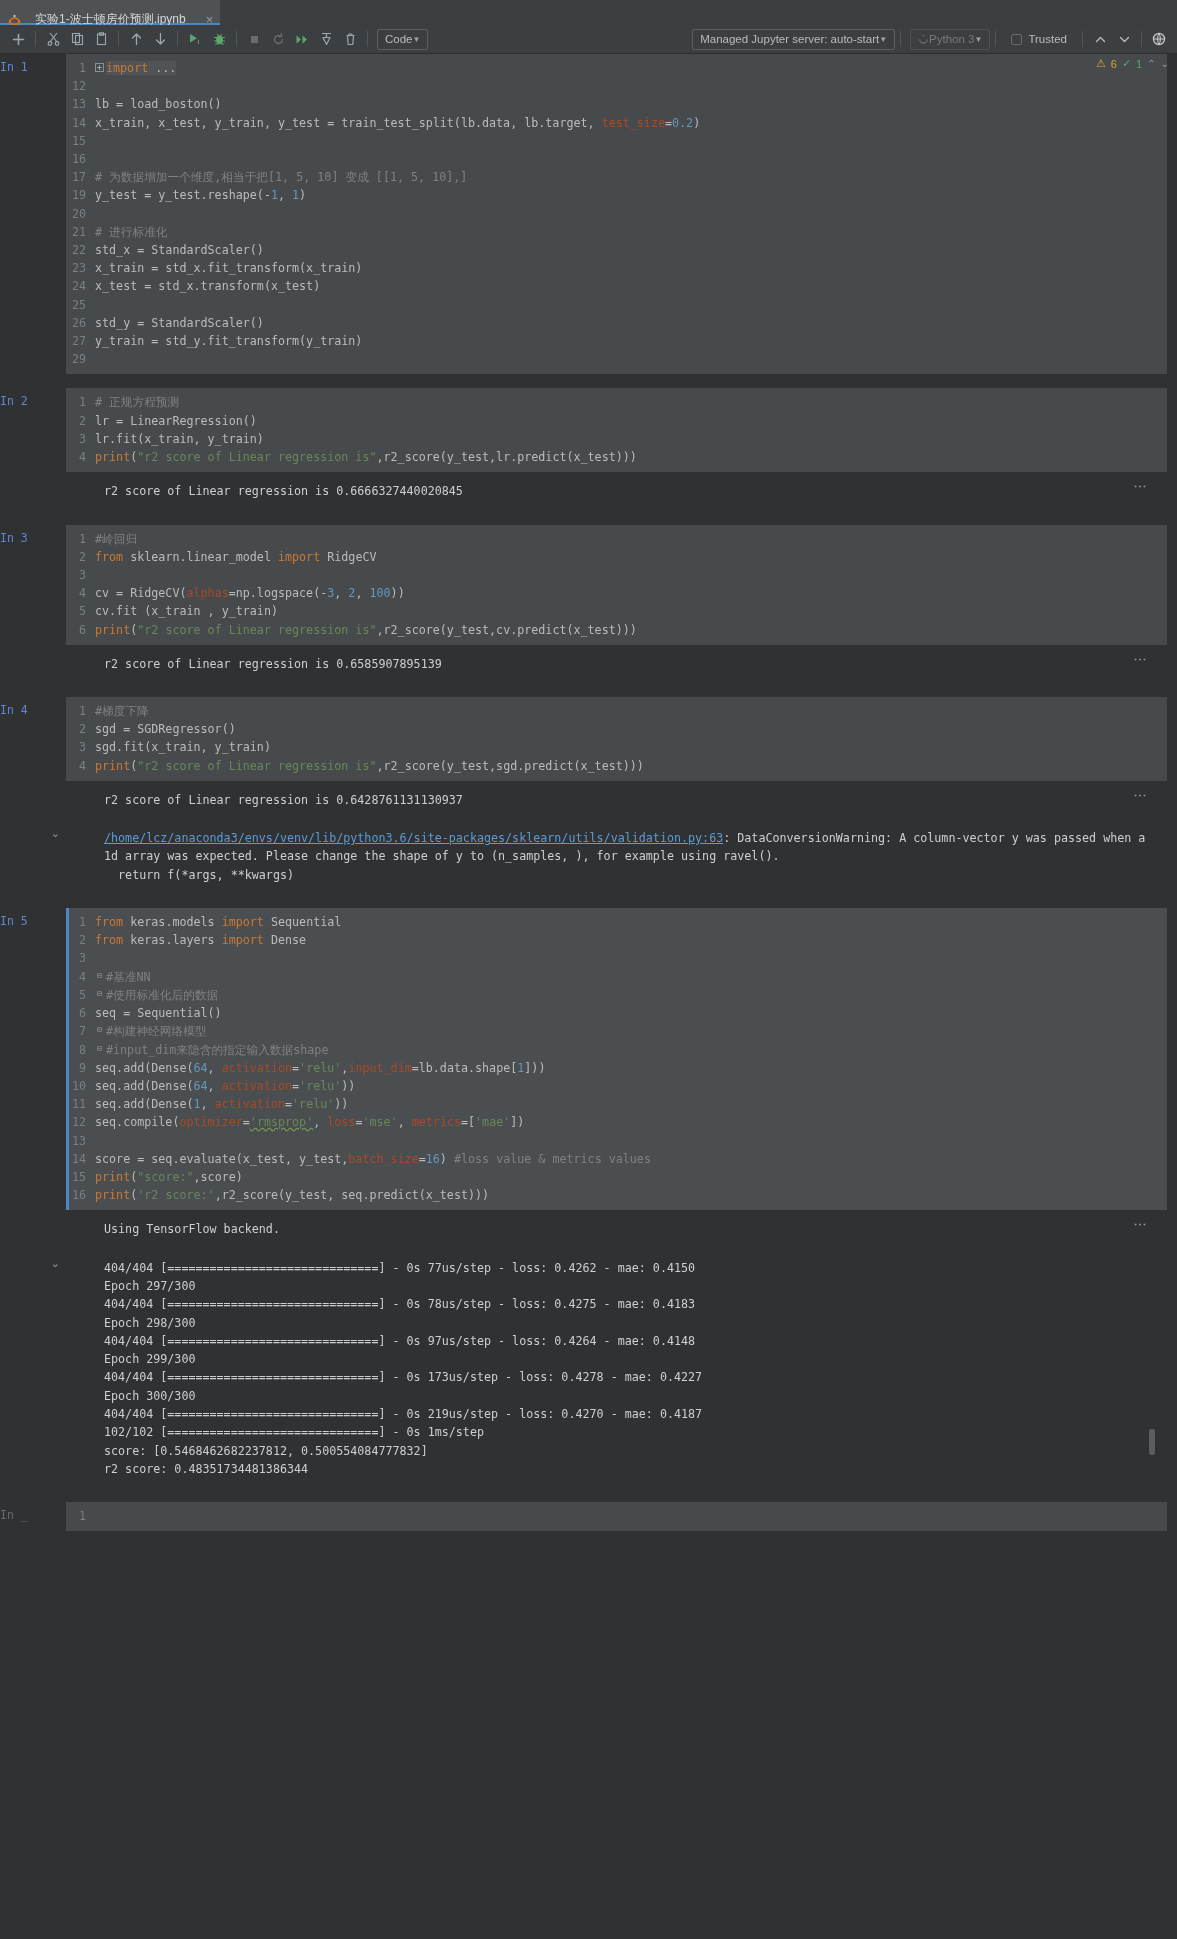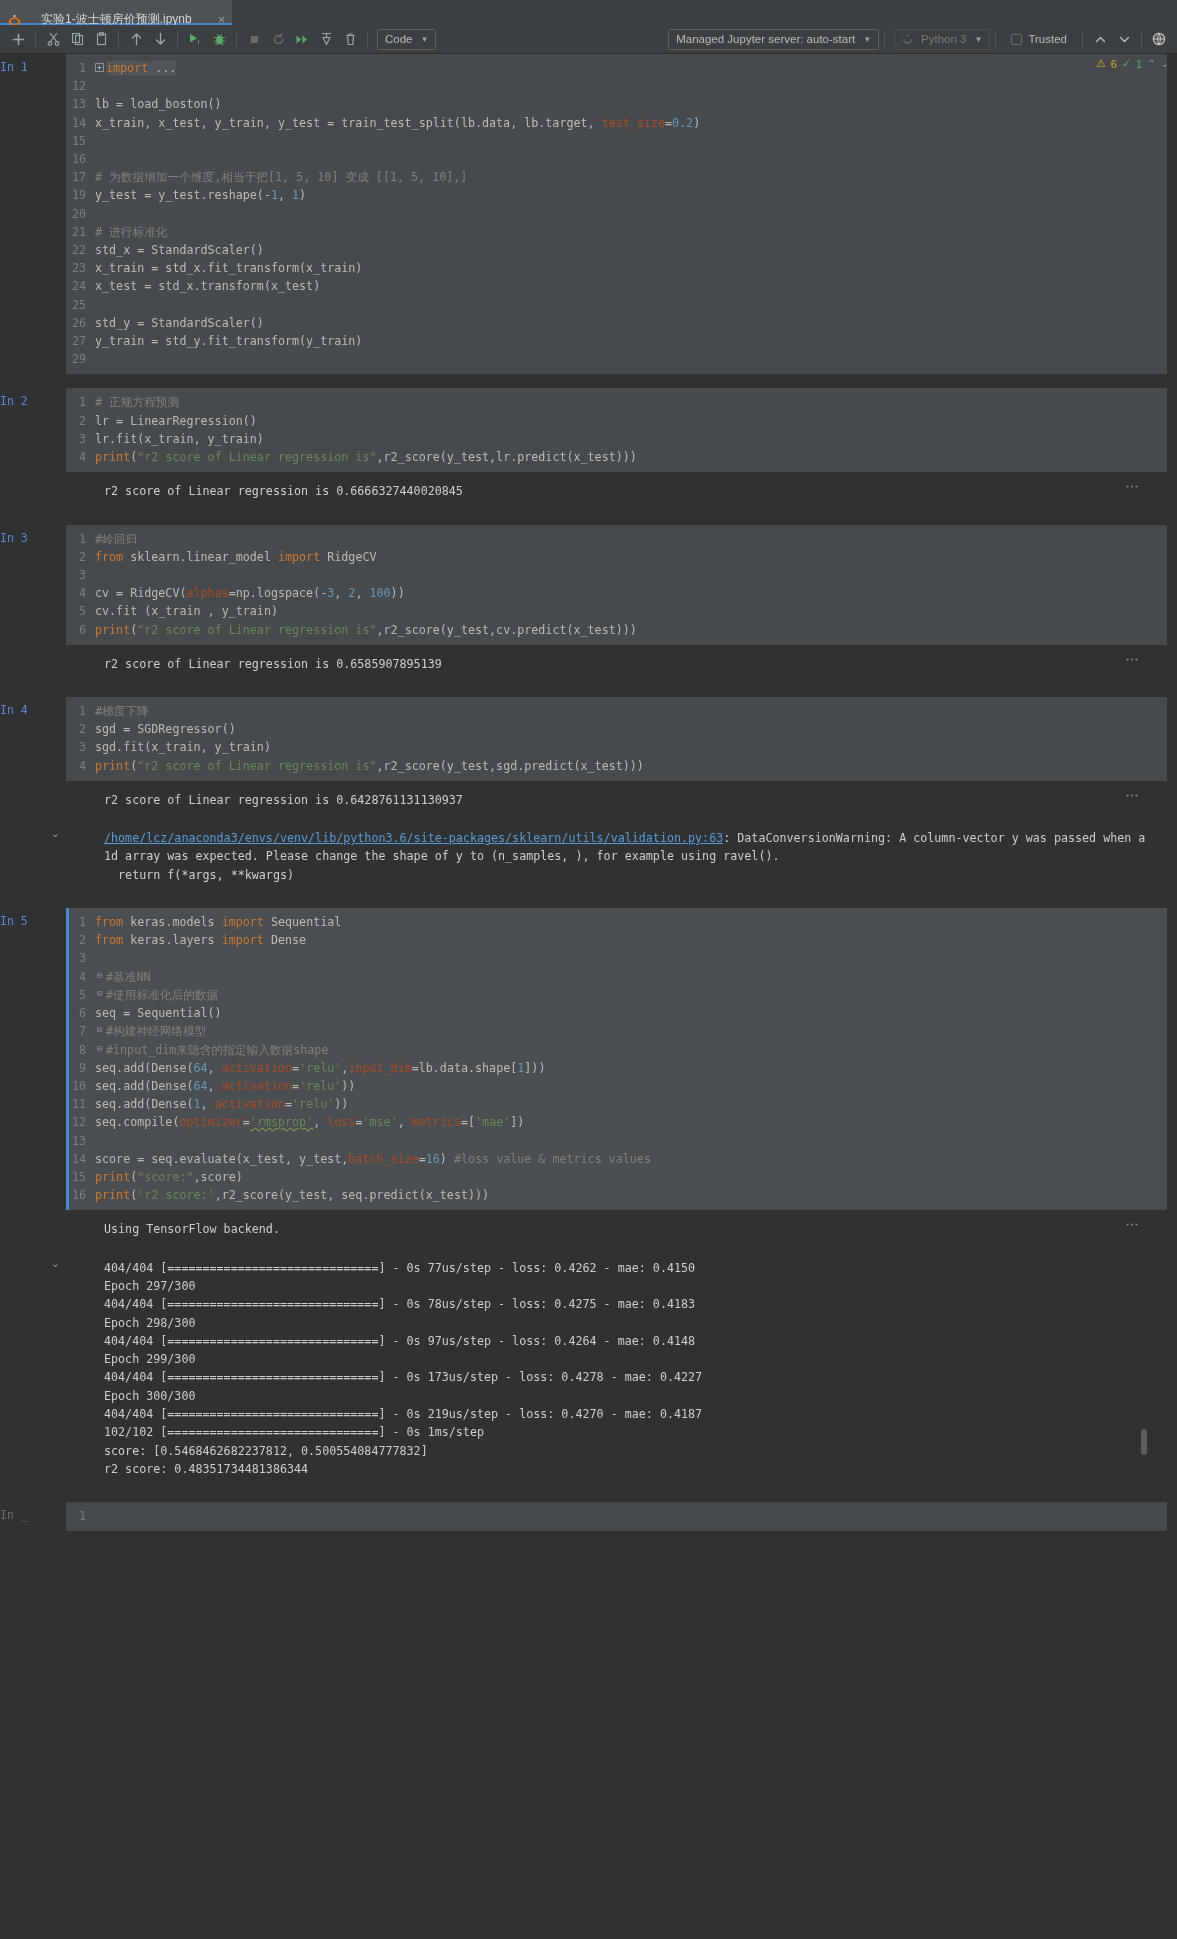--- a/index.html
+++ b/index.html
@@ -26,21 +26,21 @@
   }
   .tab {
     height: 25px;
     display: flex;
     align-items: center;
     padding: 16px 7px 0 8px;
     background: #4e5254;
     border-bottom: 2px solid #4a88c7;
     font-size: 12px;
     color: #d6d6d6;
-    gap: 20px;
+    gap: 14px;
     max-width: 420px;
   }
   .tab-icon { width: 13px; height: 13px; position: relative; display:inline-block; }
   .tab-close {
     color: #9a9a9a; font-size: 13px; margin-left: 6px; line-height: 1;
   }
   .tab-title { white-space: nowrap; }
 
   
   .toolbar {
@@ -64,21 +64,21 @@
   }
   .tb-select {
     height: 21px;
     border: 1px solid #5e6060;
     border-radius: 2px;
     background: #3c3f41;
     color: #bbbbbb;
     font-size: 11.5px;
     display: inline-flex; align-items: center;
     padding: 0 7px;
-    gap: 8px;
+    gap: 0;
     margin-left: 4px;
   }
   .tb-select.ghost { border-color: #4d4f50; color: #7a7a7a; }
   .caret { font-size: 8px; color: #a0a0a0; }
   .tb-right {
     margin-left: auto;
     display: flex; align-items: center; gap: 0px;
   }
   .trusted-box {
     width: 11px; height: 11px; border: 1px solid #6b6b6b; border-radius: 2px;
@@ -175,21 +175,21 @@
   }
   .out-body {
     flex: 1 1 auto;
     padding: 10px 0 10px 38px;
     font-family: "DejaVu Sans Mono", monospace;
     font-size: 11.7px;
     line-height: 18.3px;
     color: #cfcfcf;
     white-space: pre-wrap;
     position: relative;
-    margin-right: 26px;
+    margin-right: 18px;
     min-height: 20px;
   }
   .out-dots {
     position: absolute; right: 14px; top: 8px;
     color: #9a9a9a; font-size: 13px; letter-spacing: 0; line-height: 10px;
     writing-mode: vertical-rl;
   }
   .link { color: #5c9bd6; text-decoration: underline; }
   .warnline { white-space: pre-wrap; }
   .scroll-thumb {

